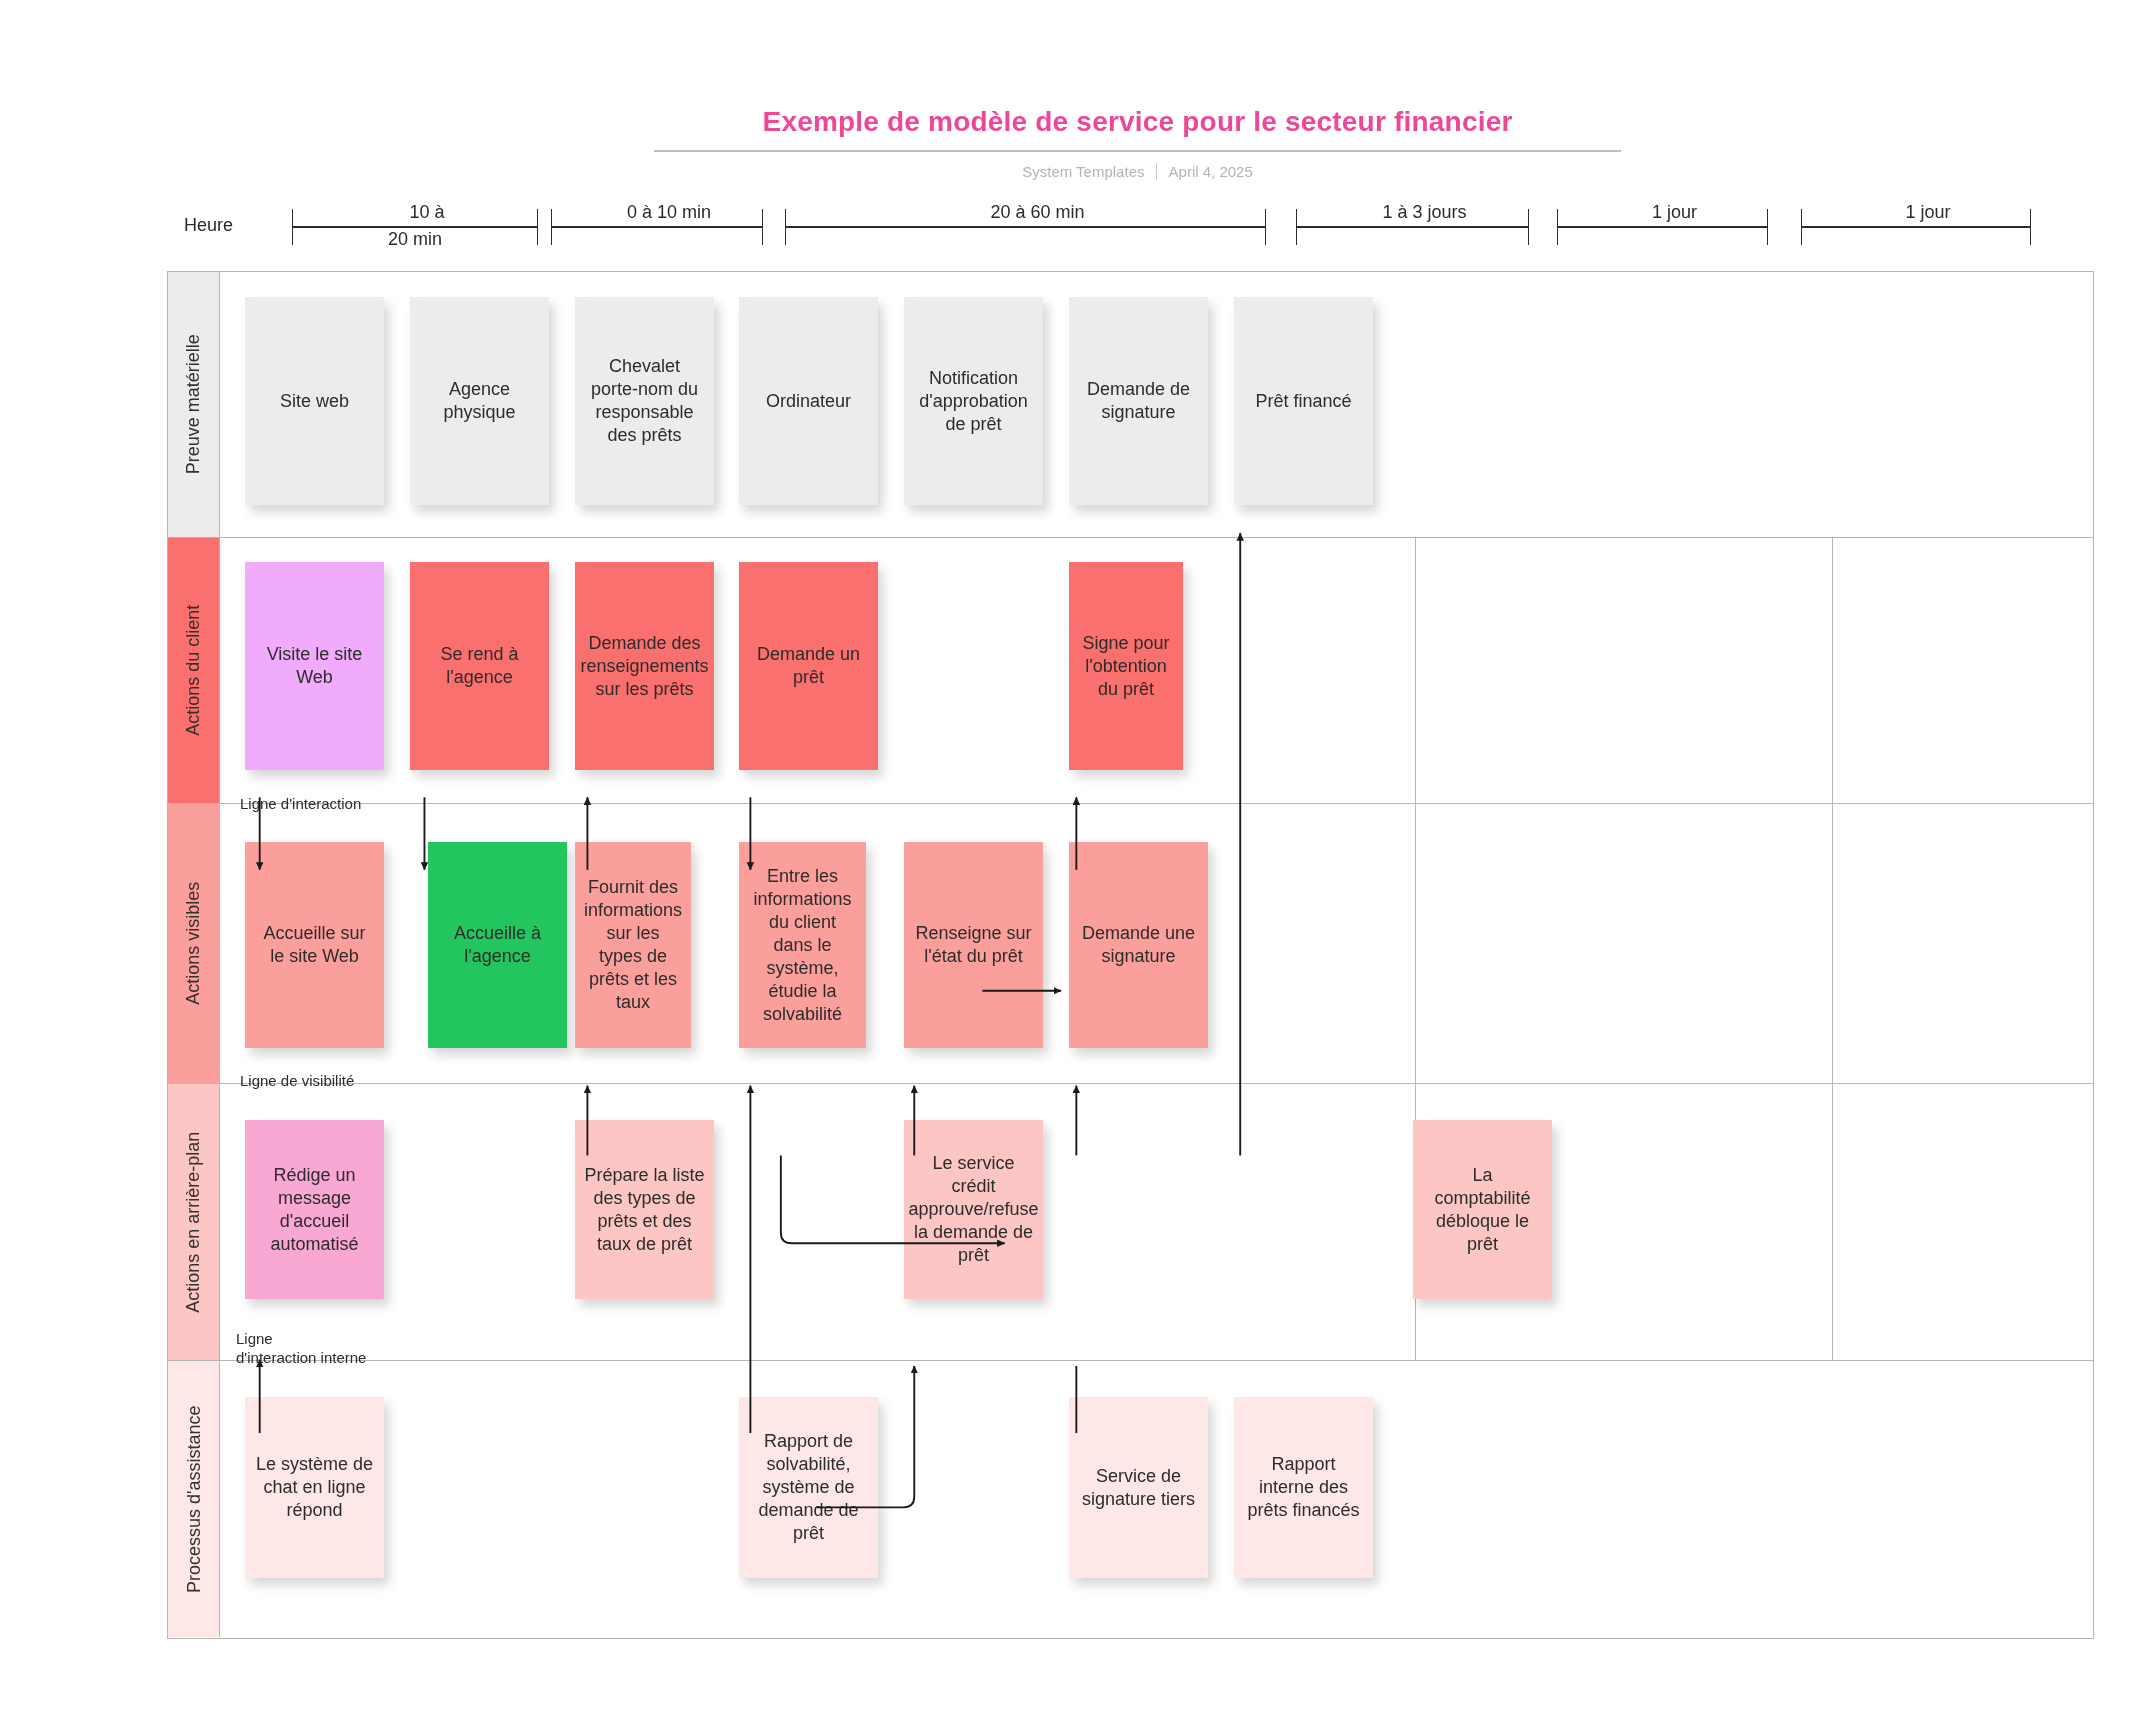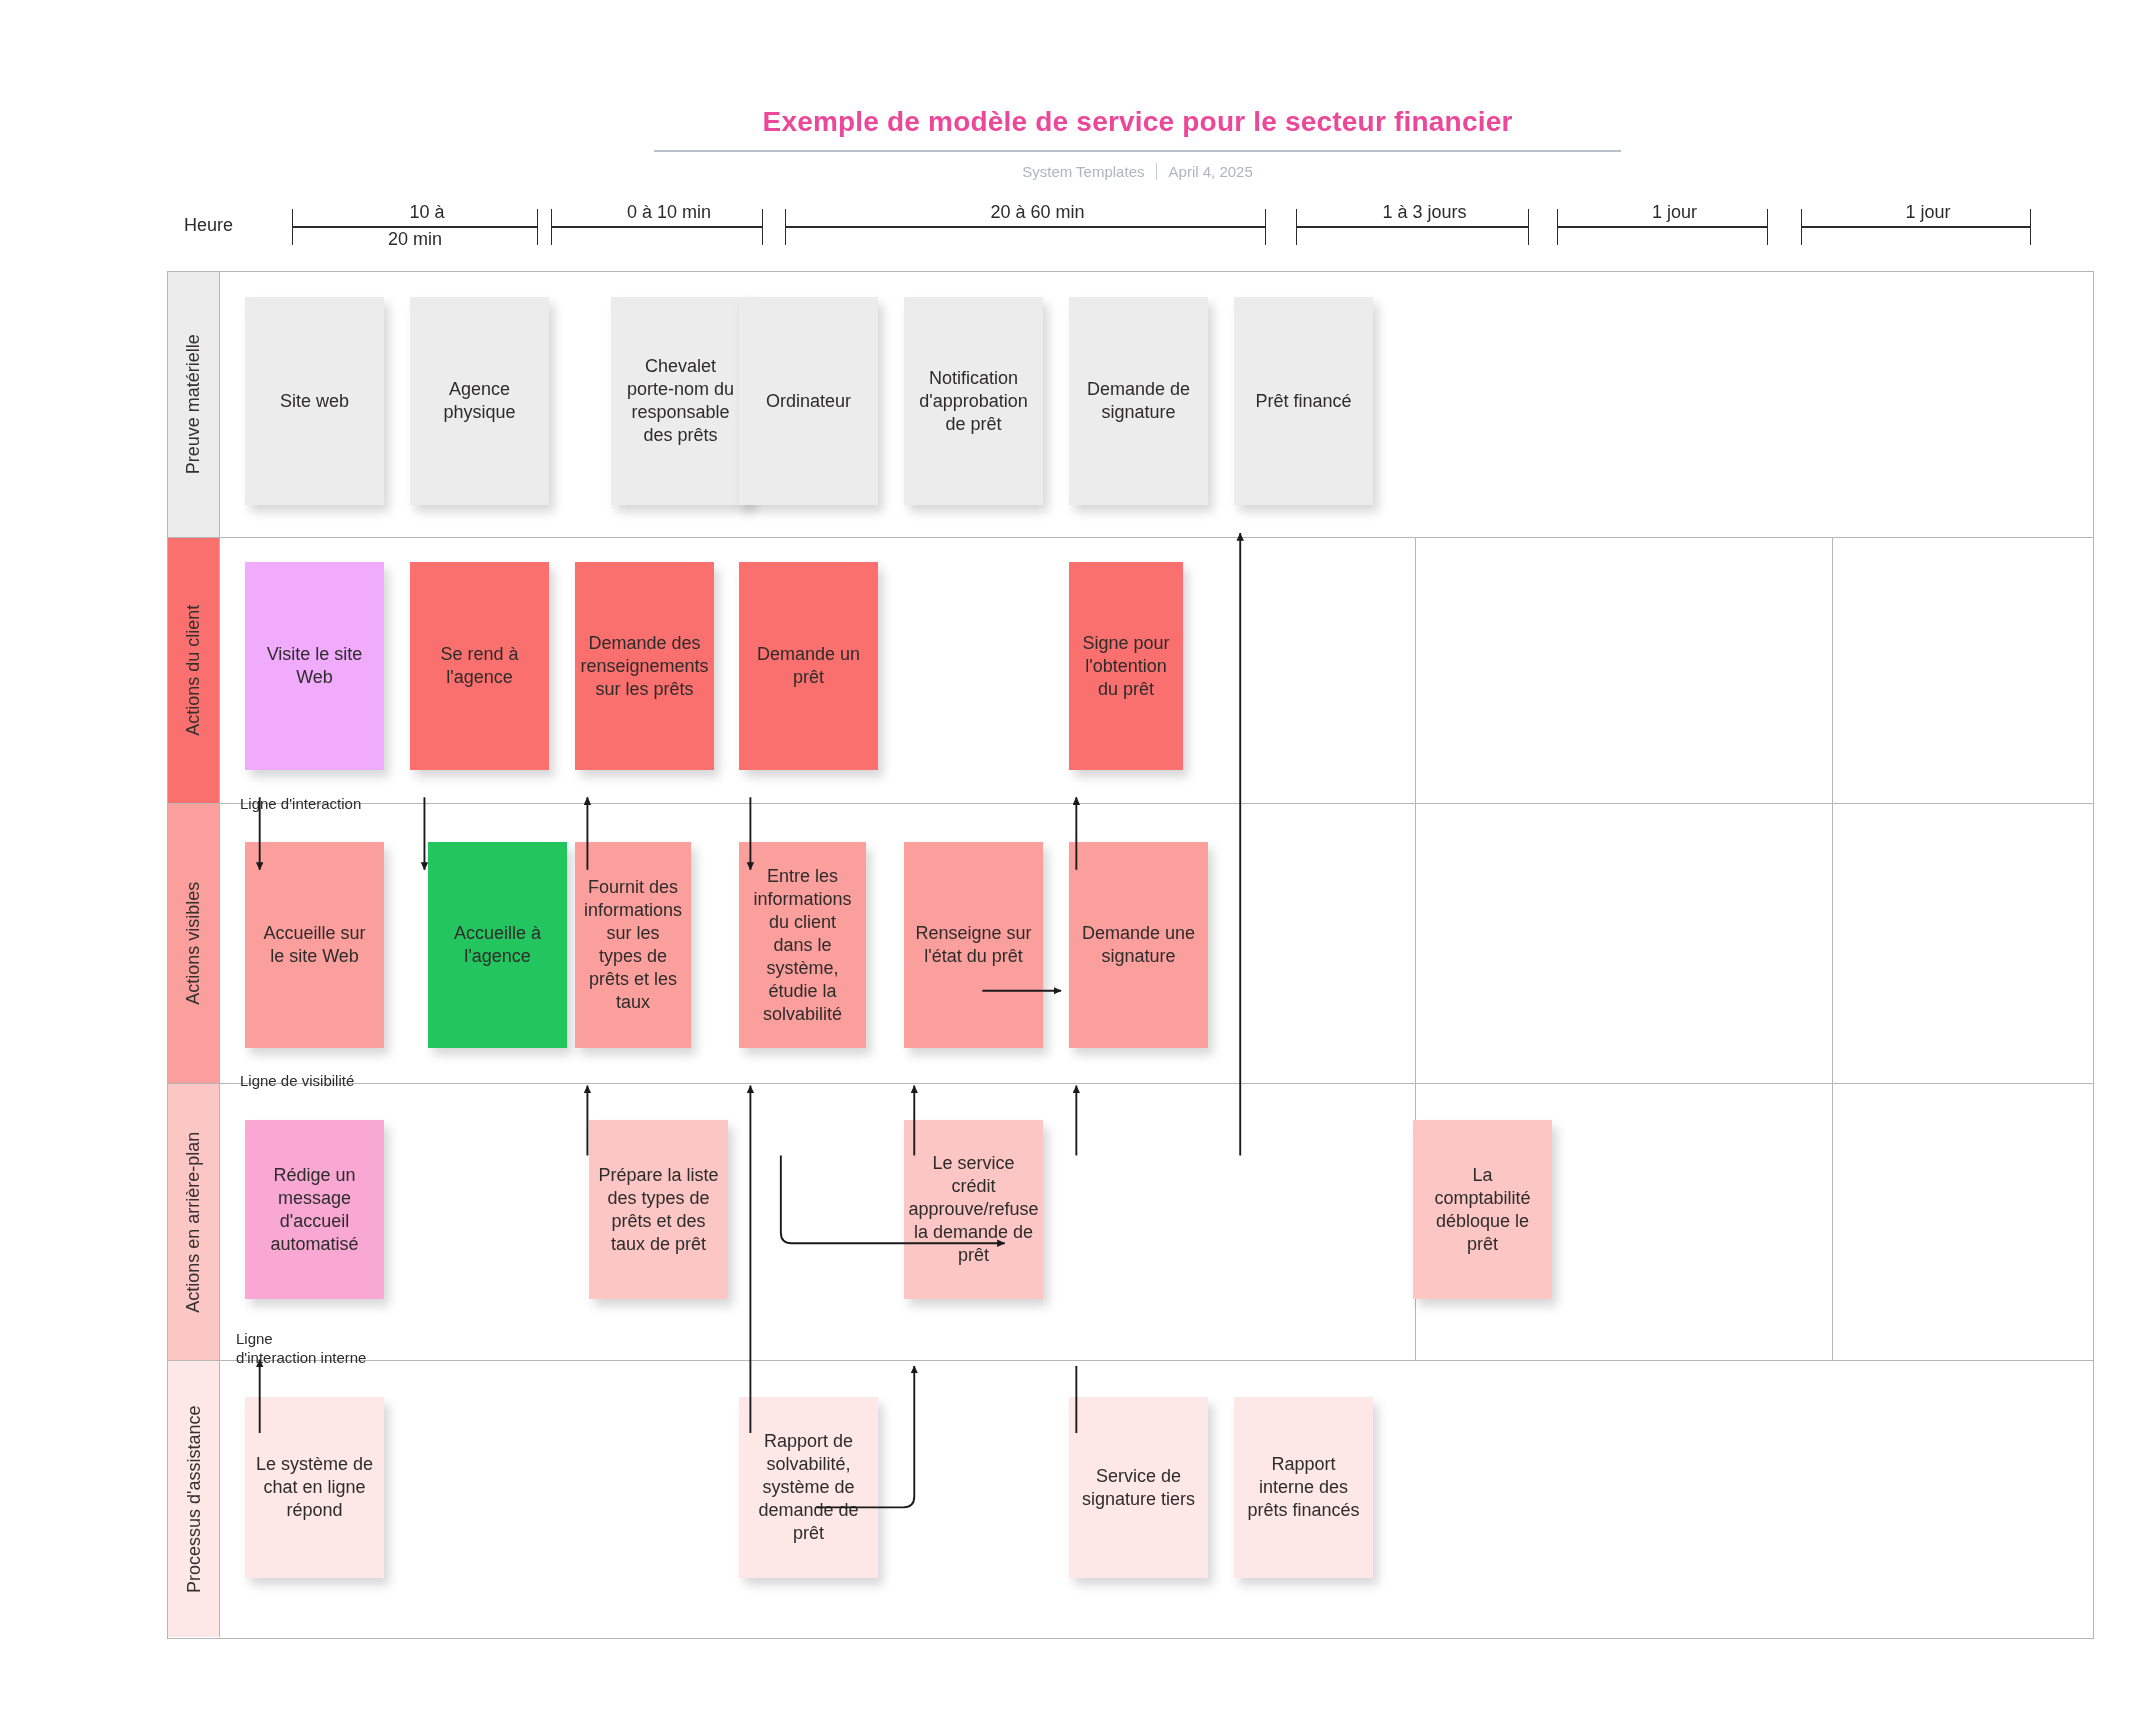--- a/index.html
+++ b/index.html
@@ -226,21 +226,21 @@
 
   <div id="frame">
 
     <div class="lane" style="top:0; height:266px;">
       <div class="lane-head" style="background:#ececec;">
         <div class="lane-head-text">Preuve matérielle</div>
       </div>
       <div class="lane-body">
         <div class="card" style="left:25px;  top:25px; width:139px; height:208px; background:#ececec;">Site web</div>
         <div class="card" style="left:190px; top:25px; width:139px; height:208px; background:#ececec;">Agence physique</div>
-        <div class="card" style="left:355px; top:25px; width:139px; height:208px; background:#ececec;margin-left:36px;">Chevalet porte-nom du responsable des prêts</div>
+        <div class="card" style="left:355px; top:25px; width:139px; height:208px; background:#ececec;">Chevalet porte-nom du responsable des prêts</div>
         <div class="card" style="left:519px; top:25px; width:139px; height:208px; background:#ececec;">Ordinateur</div>
         <div class="card" style="left:684px; top:25px; width:139px; height:208px; background:#ececec;">Notification d'approbation de prêt</div>
         <div class="card" style="left:849px; top:25px; width:139px; height:208px; background:#ececec;">Demande de signature</div>
         <div class="card" style="left:1014px;top:25px; width:139px; height:208px; background:#ececec;">Prêt financé</div>
       </div>
     </div>
 
     <div class="lane" style="top:266px; height:266px;">
       <div class="lane-head" style="background:#fa706e;">
         <div class="lane-head-text">Actions du client</div>
@@ -274,21 +274,21 @@
 
     <div class="lane" style="top:812px; height:277px;">
       <div class="lane-head" style="background:#fbc6c4;">
         <div class="lane-head-text">Actions en
 arrière-plan</div>
       </div>
       <div class="lane-body">
         <div class="col-div" style="left:1195px;"></div>
         <div class="col-div" style="left:1612px;"></div>
         <div class="card" style="left:25px;  top:36px; width:139px; height:179px; background:#f9a8d4;">Rédige un message d'accueil automatisé</div>
-        <div class="card" style="left:355px; top:36px; width:139px; height:179px; background:#fbc6c4;margin-left:14px;">Prépare la liste des types de prêts et des taux de prêt</div>
+        <div class="card" style="left:355px; top:36px; width:139px; height:179px; background:#fbc6c4;">Prépare la liste des types de prêts et des taux de prêt</div>
         <div class="card" style="left:684px; top:36px; width:139px; height:179px; background:#fbc6c4;">Le service crédit approuve/refuse la demande de prêt</div>
         <div class="card" style="left:1193px;top:36px; width:139px; height:179px; background:#fbc6c4;">La comptabilité débloque le prêt</div>
       </div>
     </div>
 
     <div class="lane last" style="top:1089px; height:276px;">
       <div class="lane-head" style="background:#fde8e7;">
         <div class="lane-head-text">Processus
 d'assistance</div>
       </div>

